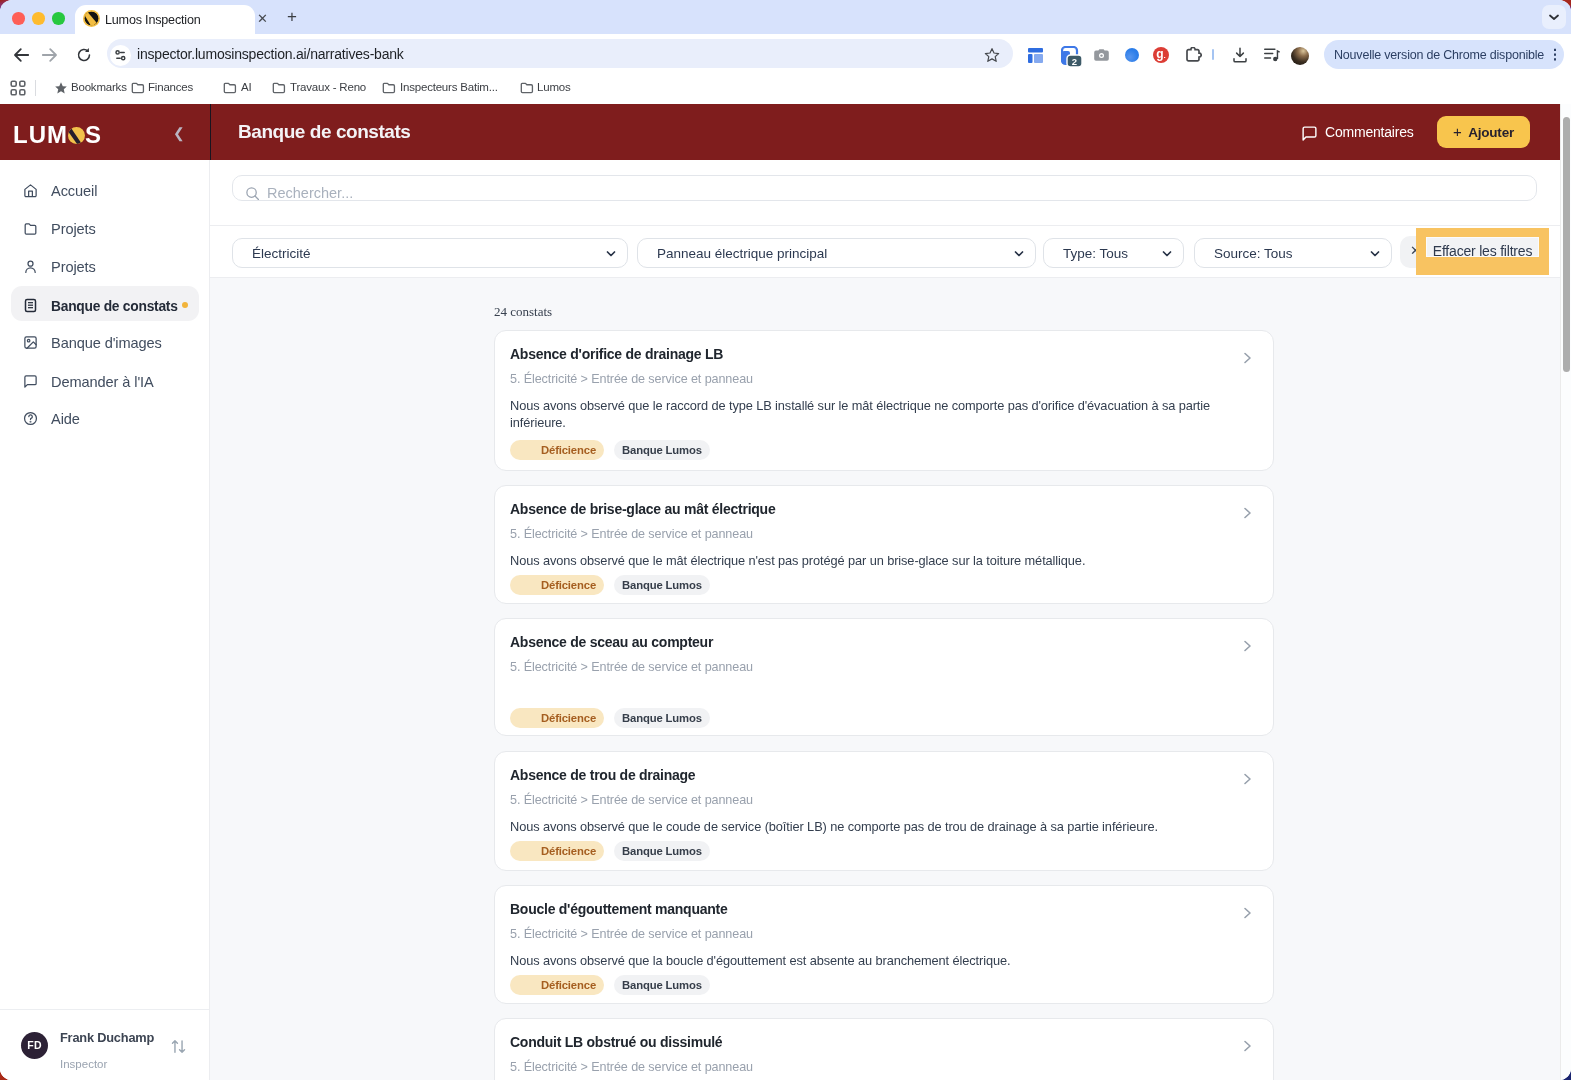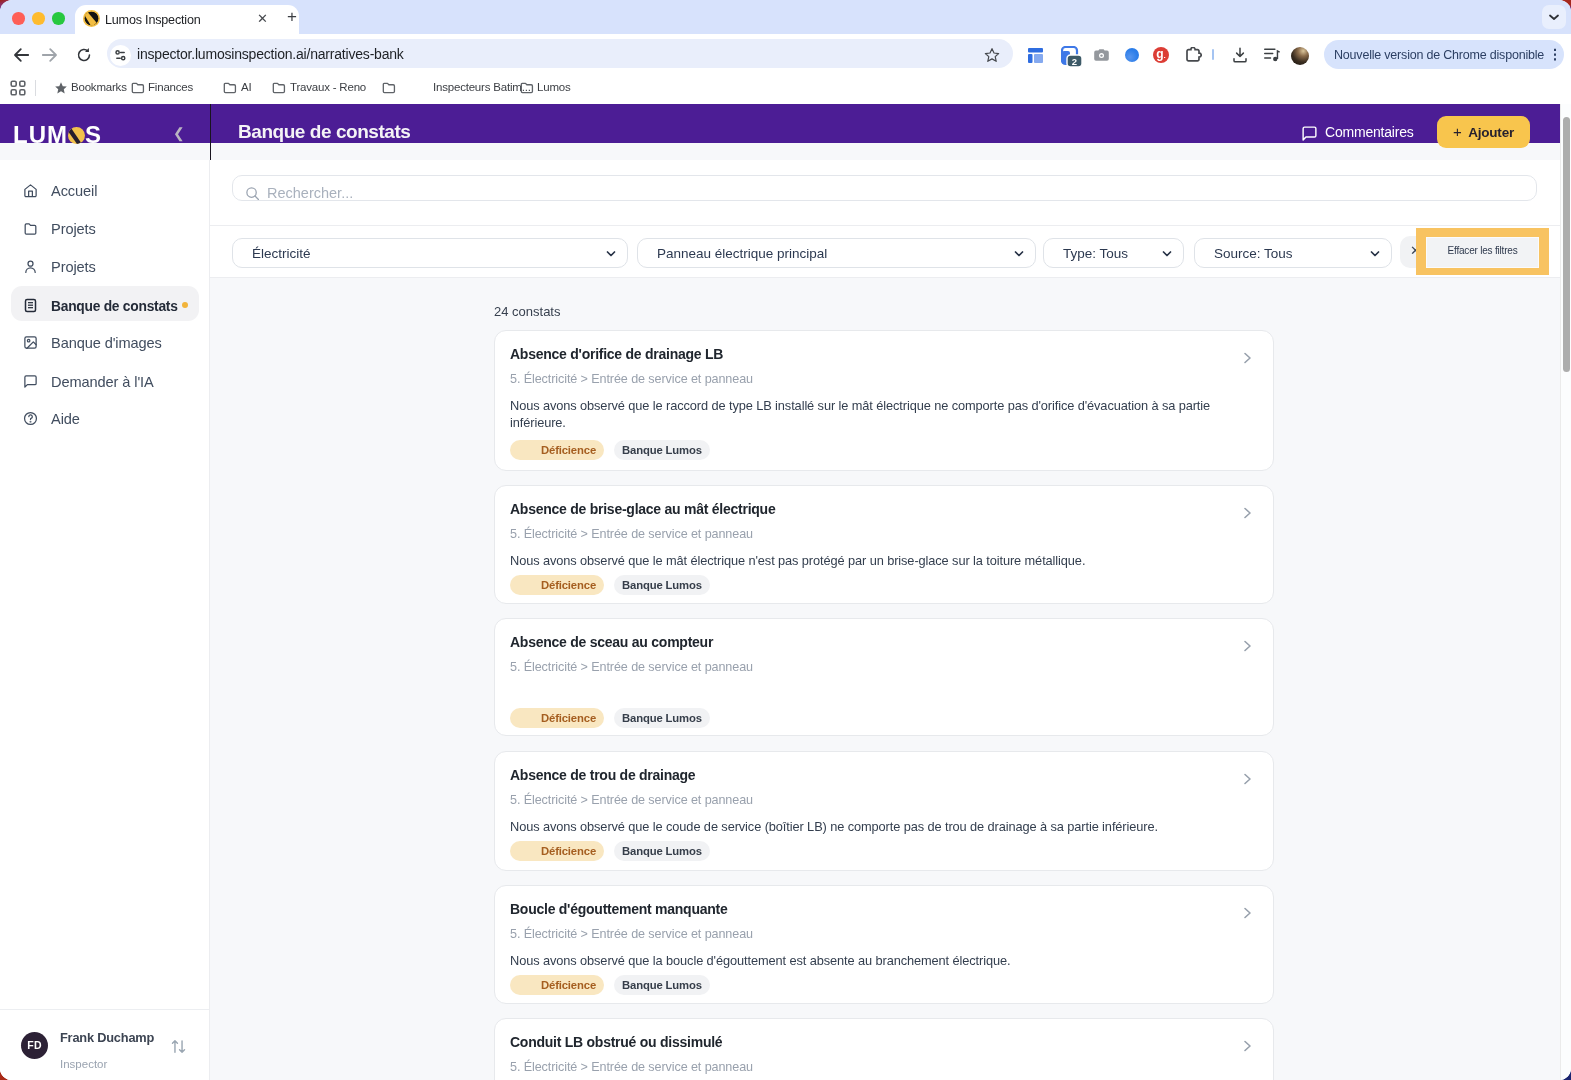--- a/index.html
+++ b/index.html
@@ -16,21 +16,21 @@
   background:linear-gradient(to bottom,#a5271d 0px, #a5271d 5px, #5a38b8 9px, #2b49cf 14px); }
 #wp .bl { position:absolute; left:0; bottom:0; width:11px; height:16px; background:#a92a18; }
 #wp .br { position:absolute; right:0; bottom:0; width:16px; height:22px; background:#1a2470; }
 
 #win { position:absolute; left:0; top:0; width:1571px; height:1080px;
   border-radius:12px; overflow:hidden; background:#fff; }
 
 
 #tabstrip { position:absolute; left:0; top:0; width:1571px; height:34px; background:#d7e2fc; }
 .tl-dot { position:absolute; top:12px; width:12.5px; height:12.5px; border-radius:50%; }
-#tab { position:absolute; left:75px; top:5px; width:224px; height:29px; background:#fff;
+#tab { position:absolute; left:75px; top:5px; width:180px; height:29px; background:#fff;
   border-radius:11px 11px 0 0; }
 #tab .ttl { position:absolute; left:30px; top:8px; font-size:12.6px; letter-spacing:-0.2px; color:#1d1f23; }
 #tab .x { position:absolute; left:182px; top:6px; font-size:13px; color:#46494e; }
 #newtab { position:absolute; left:287px; top:10px; width:15px; height:15px; color:#3a3d42; font-size:17px; line-height:14px; font-weight:400;}
 #strip-chev { position:absolute; left:1542px; top:5px; width:24px; height:24px; border-radius:7px;
   background:#e9effd; }
 
 
 #toolbar { position:absolute; left:0; top:34px; width:1571px; height:38px; background:#fff; }
 #urlbar { position:absolute; left:107px; top:5px; width:906px; height:29px; border-radius:15px;
@@ -42,21 +42,21 @@
 #updatepill .t { position:absolute; left:10px; top:8px; font-size:12.5px; letter-spacing:-0.2px; color:#2c3f63; }
 #updatepill .d { position:absolute; left:224px; top:6px; font-size:14px; color:#2c3f63; font-weight:700; }
 
 
 #bookmarks { position:absolute; left:0; top:72px; width:1571px; height:32px; background:#fff; }
 .bm { position:absolute; top:9px; font-size:11.5px; letter-spacing:-0.2px; color:#3b3e43; }
 .fold { top:9px; }
 
 
 #app { position:absolute; left:0; top:104px; width:1571px; height:976px; background:#f7f8fa; }
-#appheader { position:absolute; left:0; top:0; width:1560px; height:39px; background:#4c1d95; }
+#appheader { position:absolute; left:0; top:0; width:1560px; height:56px; background:#7f1d1d; }
 #appheader .title { position:absolute; left:238px; top:17px; font-size:19px; font-weight:700; color:#f4f3f6; letter-spacing:-0.45px;}
 #logo { position:absolute; left:13px; top:17px; color:#fff; font-weight:700; font-size:24px; letter-spacing:1px; }
 #side-chev { position:absolute; left:173px; top:21px; color:#b9b4c1; font-size:14px; }
 #comm { position:absolute; left:1300px; top:20px; color:#fff; font-size:14px; letter-spacing:-0.2px; }
 #ajouter { position:absolute; left:1437px; top:12px; width:93px; height:32px; border-radius:9px;
   background:#f8c54d; color:#27212e; font-size:13.5px; letter-spacing:-0.2px; font-weight:700; text-align:center; line-height:32px; }
 
 
 #sidebar { position:absolute; left:0; top:56px; width:210px; height:920px; background:#fff;
   border-right:1px solid #ecedf0; }
@@ -76,26 +76,26 @@
 #searchbox { position:absolute; left:22px; top:15px; width:1305px; height:26px; border:1px solid #e3e6eb;
   border-radius:10px; background:#fff;padding-left:35px; }
 #searchbox .ph { position:absolute; left:34px; top:9px; font-size:14.5px; color:#a9b1bd; }
 #filterrow { position:absolute; left:210px; top:122px; width:1350px; height:52px; background:#fff;
   border-bottom:1px solid #ecedf0; }
 .sel { position:absolute; top:12px; height:30px; border:1px solid #dfe3e8; border-radius:10px; background:#fff; }
 .sel .t { position:absolute; left:19px; top:7px; font-size:13.5px; color:#2c3950; }
 .sel svg { position:absolute; right:11px; top:10px; }
 #clearwrap { position:absolute; left:1190px; top:10px; height:32px; width:142px; border-radius:10px; background:#f1f2f4; }
 #annot { position:absolute; left:1206px; top:2px; width:133px; height:47px; background:#f8c361; }
-#clearbtn { position:absolute; left:1216px; top:11px; width:113px; height:31px; background:#f2f3f5;
-  border:1px solid #fbfbfc; font-size:10px; letter-spacing:-0.2px; color:#2f3a4e; text-align:center; line-height:26px; }
+#clearbtn { position:absolute; left:1216px; top:11px; width:113px; height:20px; background:#f2f3f5;
+  border:1px solid #fbfbfc; font-size:14px; letter-spacing:-0.2px; color:#2f3a4e; text-align:center; line-height:26px; }
 
 
 #list { position:absolute; left:210px; top:174px; width:1350px; height:802px; }
-#count { position:absolute; left:284px; top:26px; font-size:13px; color:#38414f; }
+#count { position:absolute; left:284px; top:26px; font-size:13px; color:#38414f;font-family:Liberation Serif, serif; }
 .card { position:absolute; left:284px; width:780px; background:#fff; border:1px solid #e7e9ec; border-radius:12px; }
 .card .h { position:absolute; left:15px; top:15px; font-size:14px; letter-spacing:-0.25px; font-weight:700; color:#20262e; }
 .card .bc { position:absolute; left:15px; top:41px; font-size:12.6px; letter-spacing:-0.1px; color:#99a1ad; }
 .card .d { position:absolute; left:15px; top:66px; font-size:12.8px; letter-spacing:-0.1px; color:#333e4e; line-height:17px; width:742px; }
 .card .tags { position:absolute; left:15px; }
 .pill { display:inline-block; height:20px; border-radius:10px; font-size:11.3px; letter-spacing:-0.15px; font-weight:700; line-height:20px;
   padding:0 8px; margin-right:10px; }
 .pill.defi { background:#f9e7c1; color:#a55e20;padding-left:31px; }
 .pill.bl { background:#f1f2f4; color:#363e4a; }
 .card .chev { position:absolute; right:19px; top:20px; }
@@ -233,21 +233,21 @@
           <use href="#folder"></use>
         </svg>
     <div class="bm" style="left:241px;">AI</div>
     <svg class="abs fold" style="left:272px;" width="14" height="14" viewBox="0 0 16 16">
           <use href="#folder"></use>
         </svg>
     <div class="bm" style="left:290px;">Travaux - Reno</div>
     <svg class="abs fold" style="left:382px;" width="14" height="14" viewBox="0 0 16 16">
           <use href="#folder"></use>
         </svg>
-    <div class="bm" style="left:400px;margin-left:33px;">Inspecteurs Batim...</div>
+    <div class="bm" style="left:400px;">Inspecteurs Batim...</div>
     <svg class="abs fold" style="left:520px;" width="14" height="14" viewBox="0 0 16 16">
           <use href="#folder"></use>
         </svg>
     <div class="bm" style="left:537px;">Lumos</div>
     <svg width="0" height="0">
           <defs>
             <g id="folder">
               <path d="M1.5 3.5 V12 a1.3 1.3 0 0 0 1.3 1.3 H12.9 A1.3 1.3 0 0 0 14.2 12 V5.6 A1.3 1.3 0 0 0 12.9 4.3 H7.8 L6.3 2.7 H2.8 A1.3 1.3 0 0 0 1.5 3.5 Z" fill="none" stroke="#5f6368" stroke-width="1.5" stroke-linejoin="round"></path>
             </g>
           </defs>

